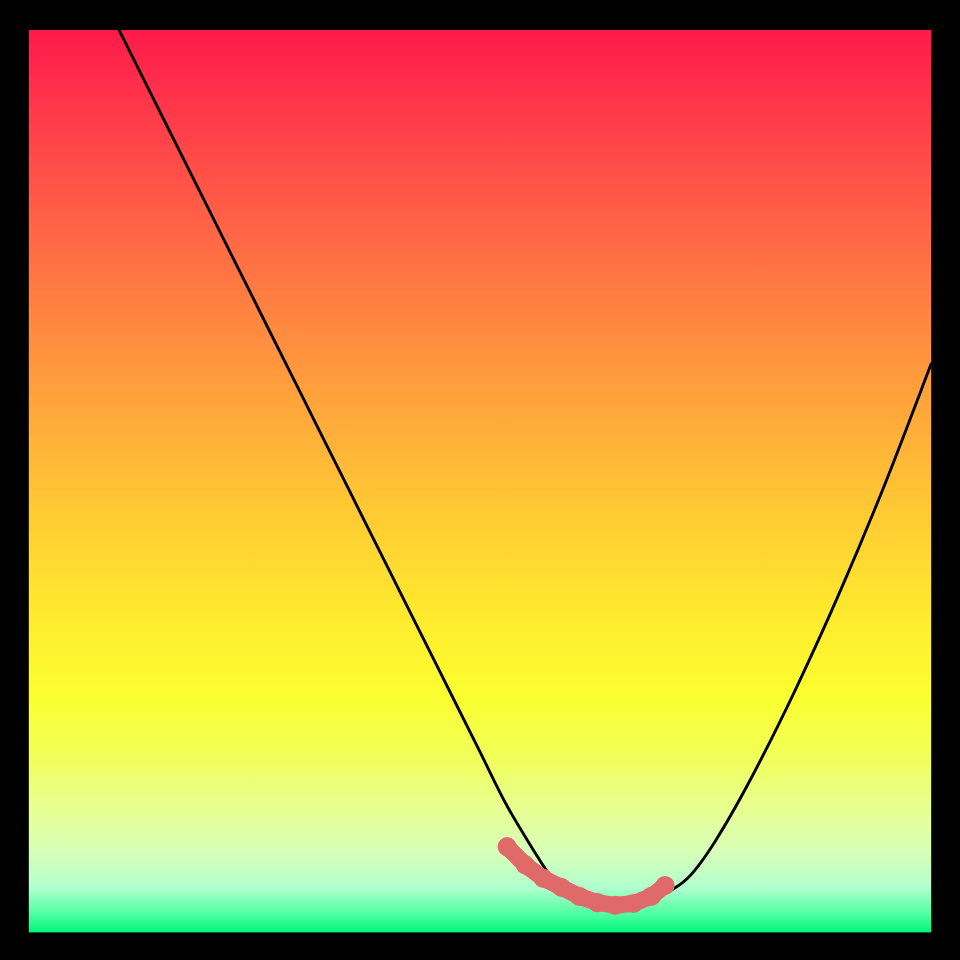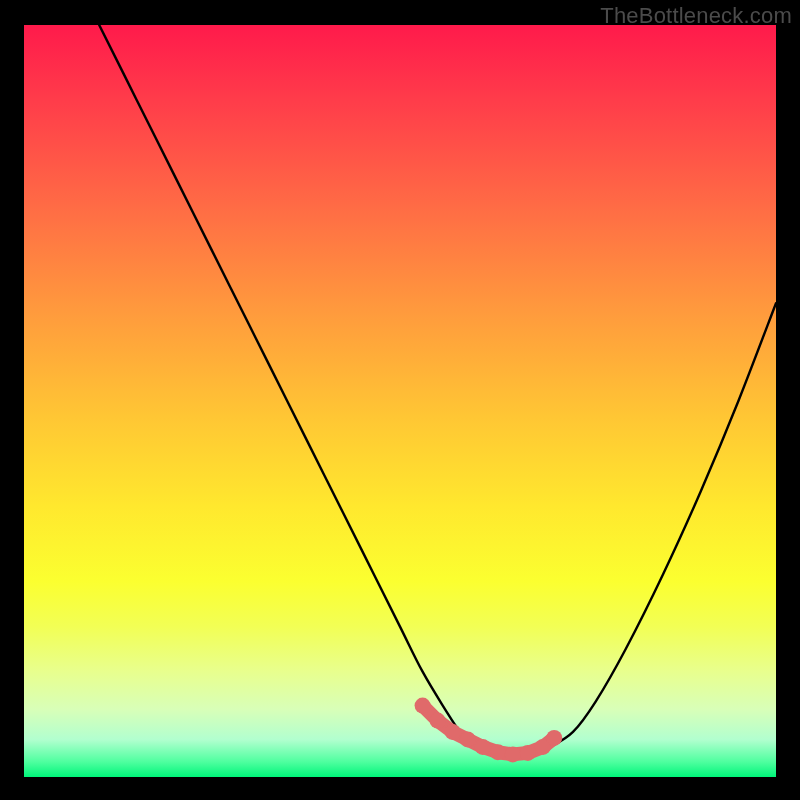--- a/index.html
+++ b/index.html
@@ -75,14 +75,13 @@
           <circle cx="443.7" cy="714.4" r="8" fill="#e06a6a" stroke="#7a2424" stroke-width="0"></circle>
           <circle cx="458.7" cy="721.9" r="8" fill="#e06a6a" stroke="#7a2424" stroke-width="0"></circle>
           <circle cx="473.8" cy="727.2" r="8" fill="#e06a6a" stroke="#7a2424" stroke-width="0"></circle>
           <circle cx="488.8" cy="729.4" r="8" fill="#e06a6a" stroke="#7a2424" stroke-width="0"></circle>
           <circle cx="503.8" cy="727.9" r="8" fill="#e06a6a" stroke="#7a2424" stroke-width="0"></circle>
           <circle cx="518.9" cy="721.9" r="8" fill="#e06a6a" stroke="#7a2424" stroke-width="0"></circle>
           <circle cx="530.2" cy="712.9" r="8" fill="#e06a6a" stroke="#7a2424" stroke-width="0"></circle>
         </g>
     </svg>
   </div>
-  <div class="watermark">TheBottleneck.com</div>
 </div>
 
 </body></html>

